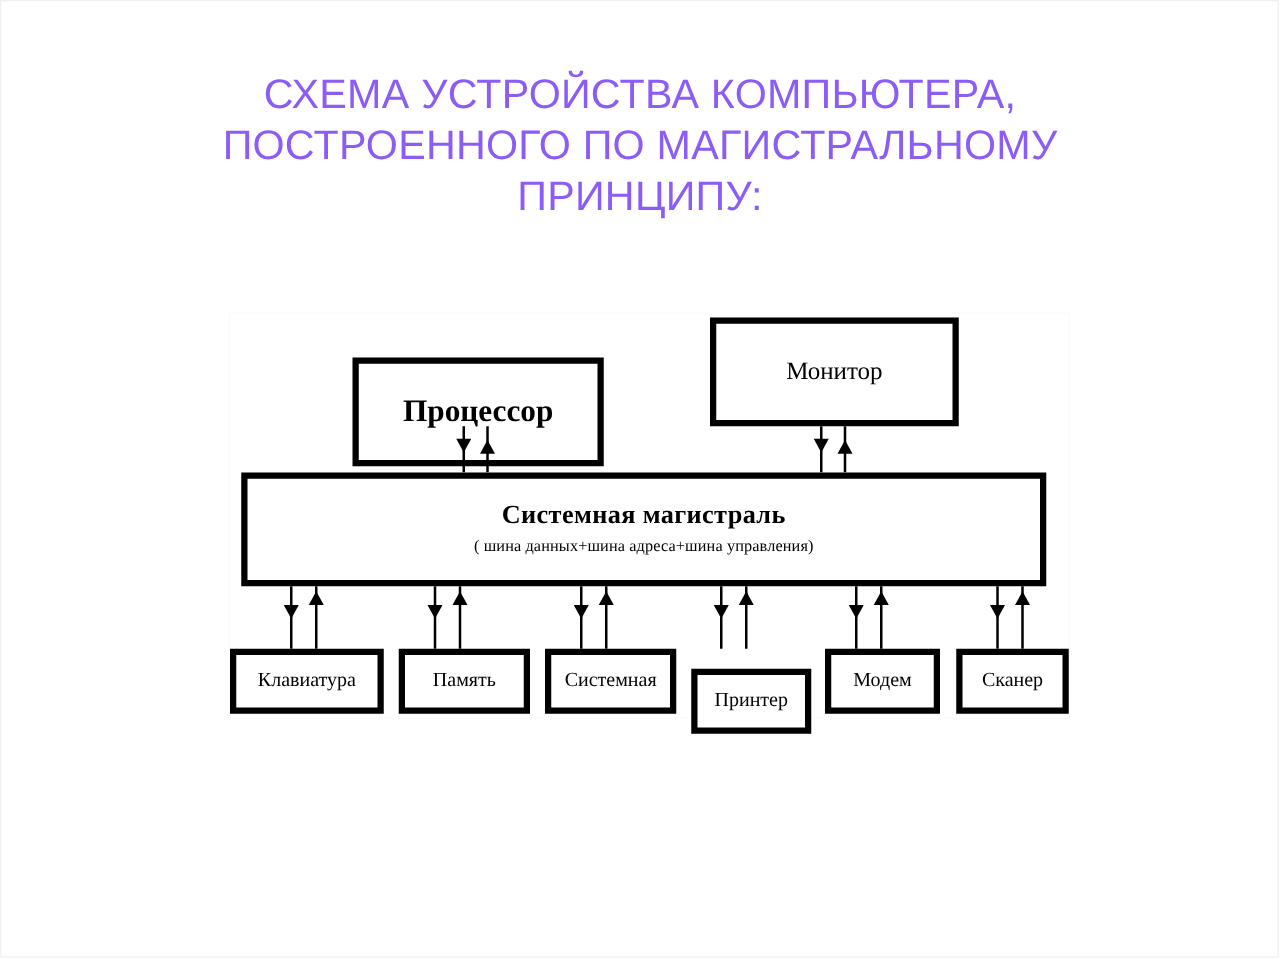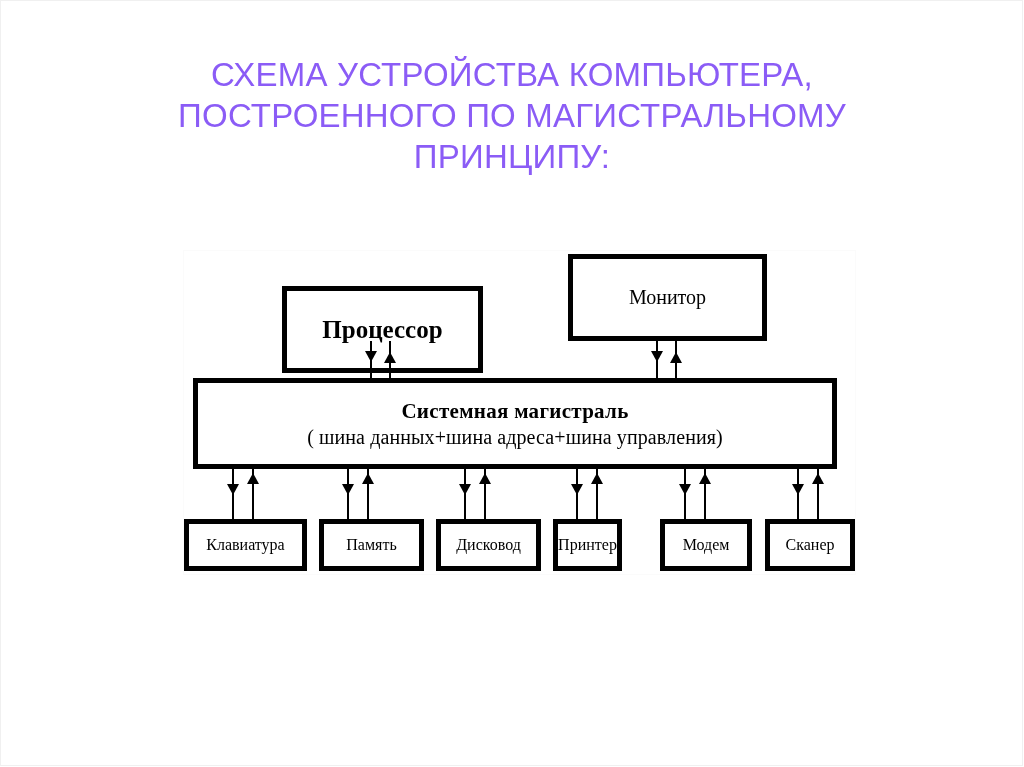--- a/index.html
+++ b/index.html
@@ -92,21 +92,21 @@
   }
   .bus-title {
     font-family: "Liberation Serif", serif;
     font-size: 21px;
     font-weight: 700;
     line-height: 26px;
     letter-spacing: 0.3px;
   }
   .bus-sub {
     font-family: "Liberation Serif", serif;
-    font-size: 20px;
+    font-size: 13px;
     font-weight: 400;
     line-height: 24px;
     letter-spacing: 0.1px;
     margin-top: 1px;
   }
 
   
   .node--device {
     top: 268px;
     height: 52px;
@@ -166,23 +166,23 @@
     <div class="bus-sub">( шина данных+шина  адреса+шина управления)</div>
   </div>
 
   <div class="node node--device" style="left:0px; width:123px;text-align:right;">
     <span>Клавиатура</span>
   </div>
   <div class="node node--device" style="left:135px; width:105px;">
     <span>Память</span>
   </div>
   <div class="node node--device" style="left:252px; width:105px;">
-    <span>Дисковод</span>
-  </div>
-  <div class="node node--device" style="left:369px; width:69px;">
+    <span>Системная</span>
+  </div>
+  <div class="node node--device" style="left:369px; width:96px;margin-top:16px;">
     <span>Принтер</span>
   </div>
   <div class="node node--device" style="left:476px; width:92px;">
     <span>Модем</span>
   </div>
   <div class="node node--device" style="left:581px; width:90px;text-align:center;">
     <span>Сканер</span>
   </div>
 
   <div class="conn" style="left:48px; top:218px; height:50px;"></div>

